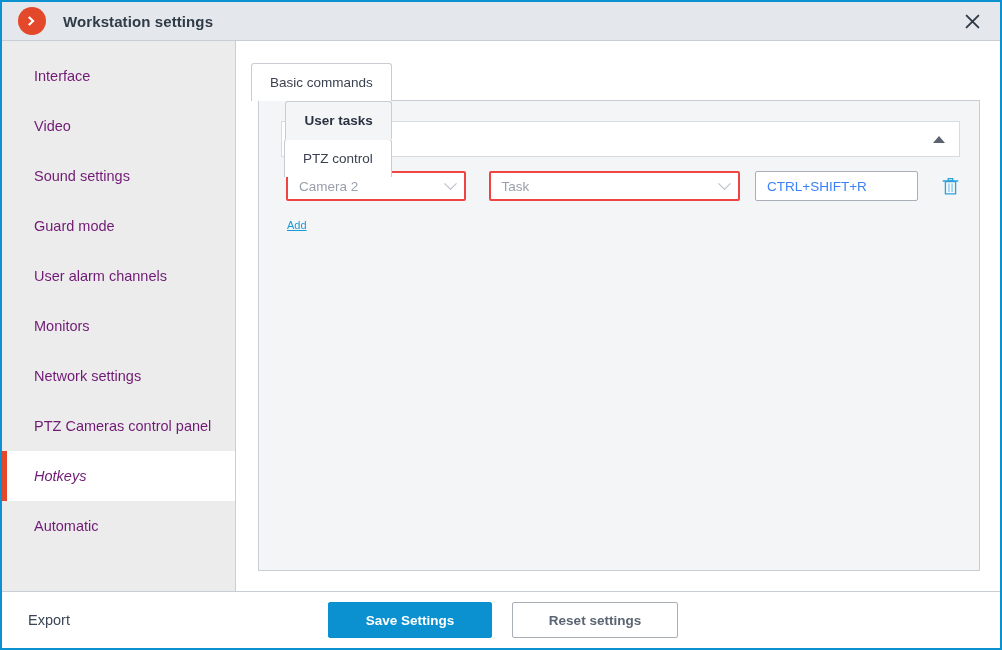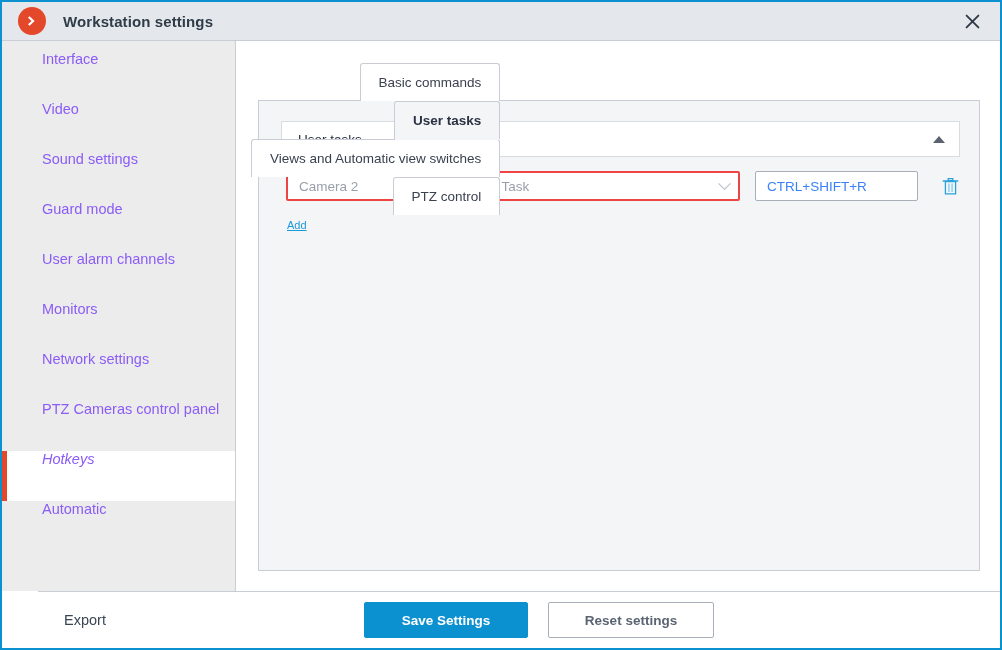--- a/index.html
+++ b/index.html
@@ -67,23 +67,24 @@
     min-width: 234px;
     background: #ececec;
     border-right: 1px solid #c9ced4;
     padding-top: 10px;
     position: relative;
   }
   .side-item {
     position: relative;
     height: 50px;
     display: flex;
-    padding-left: 40px;
+    align-items: center;
+    padding-left: 32px;
     font-size: 14.5px;
-    color: #8b5cf6;
+    color: #701a75;
     cursor: pointer;
   }
   .side-item.active {
     background: #ffffff;
     font-style: italic;
   }
   .side-item.active::before {
     content: "";
     position: absolute;
     left: 0; top: 0; bottom: 0;
@@ -237,21 +238,20 @@
 
   
   .footer {
     height: 57px;
     min-height: 57px;
     background: #ffffff;
     border-top: 1px solid #c9ced4;
     position: relative;
     display: flex;
     align-items: center;
-    margin-left: 36px;
   }
   .export-link {
     position: absolute;
     left: 26px;
     font-size: 14.5px;
     color: #3a4655;
     cursor: pointer;
   }
   .footer-buttons {
     position: absolute;
@@ -336,23 +336,20 @@
     </div>
 
     <div class="content">
 
       <div class="tabstrip">
         <div class="tab">
           <span>Basic commands</span>
         </div>
         <div class="tab active">
           <span>User tasks</span>
-        </div>
-        <div class="tab">
-          <span>Views and Automatic view switches</span>
         </div>
         <div class="tab">
           <span>PTZ control</span>
         </div>
       </div>
 
       <div class="panel">
 
         <div class="group-header">
           <span class="gh-label">User tasks</span>

